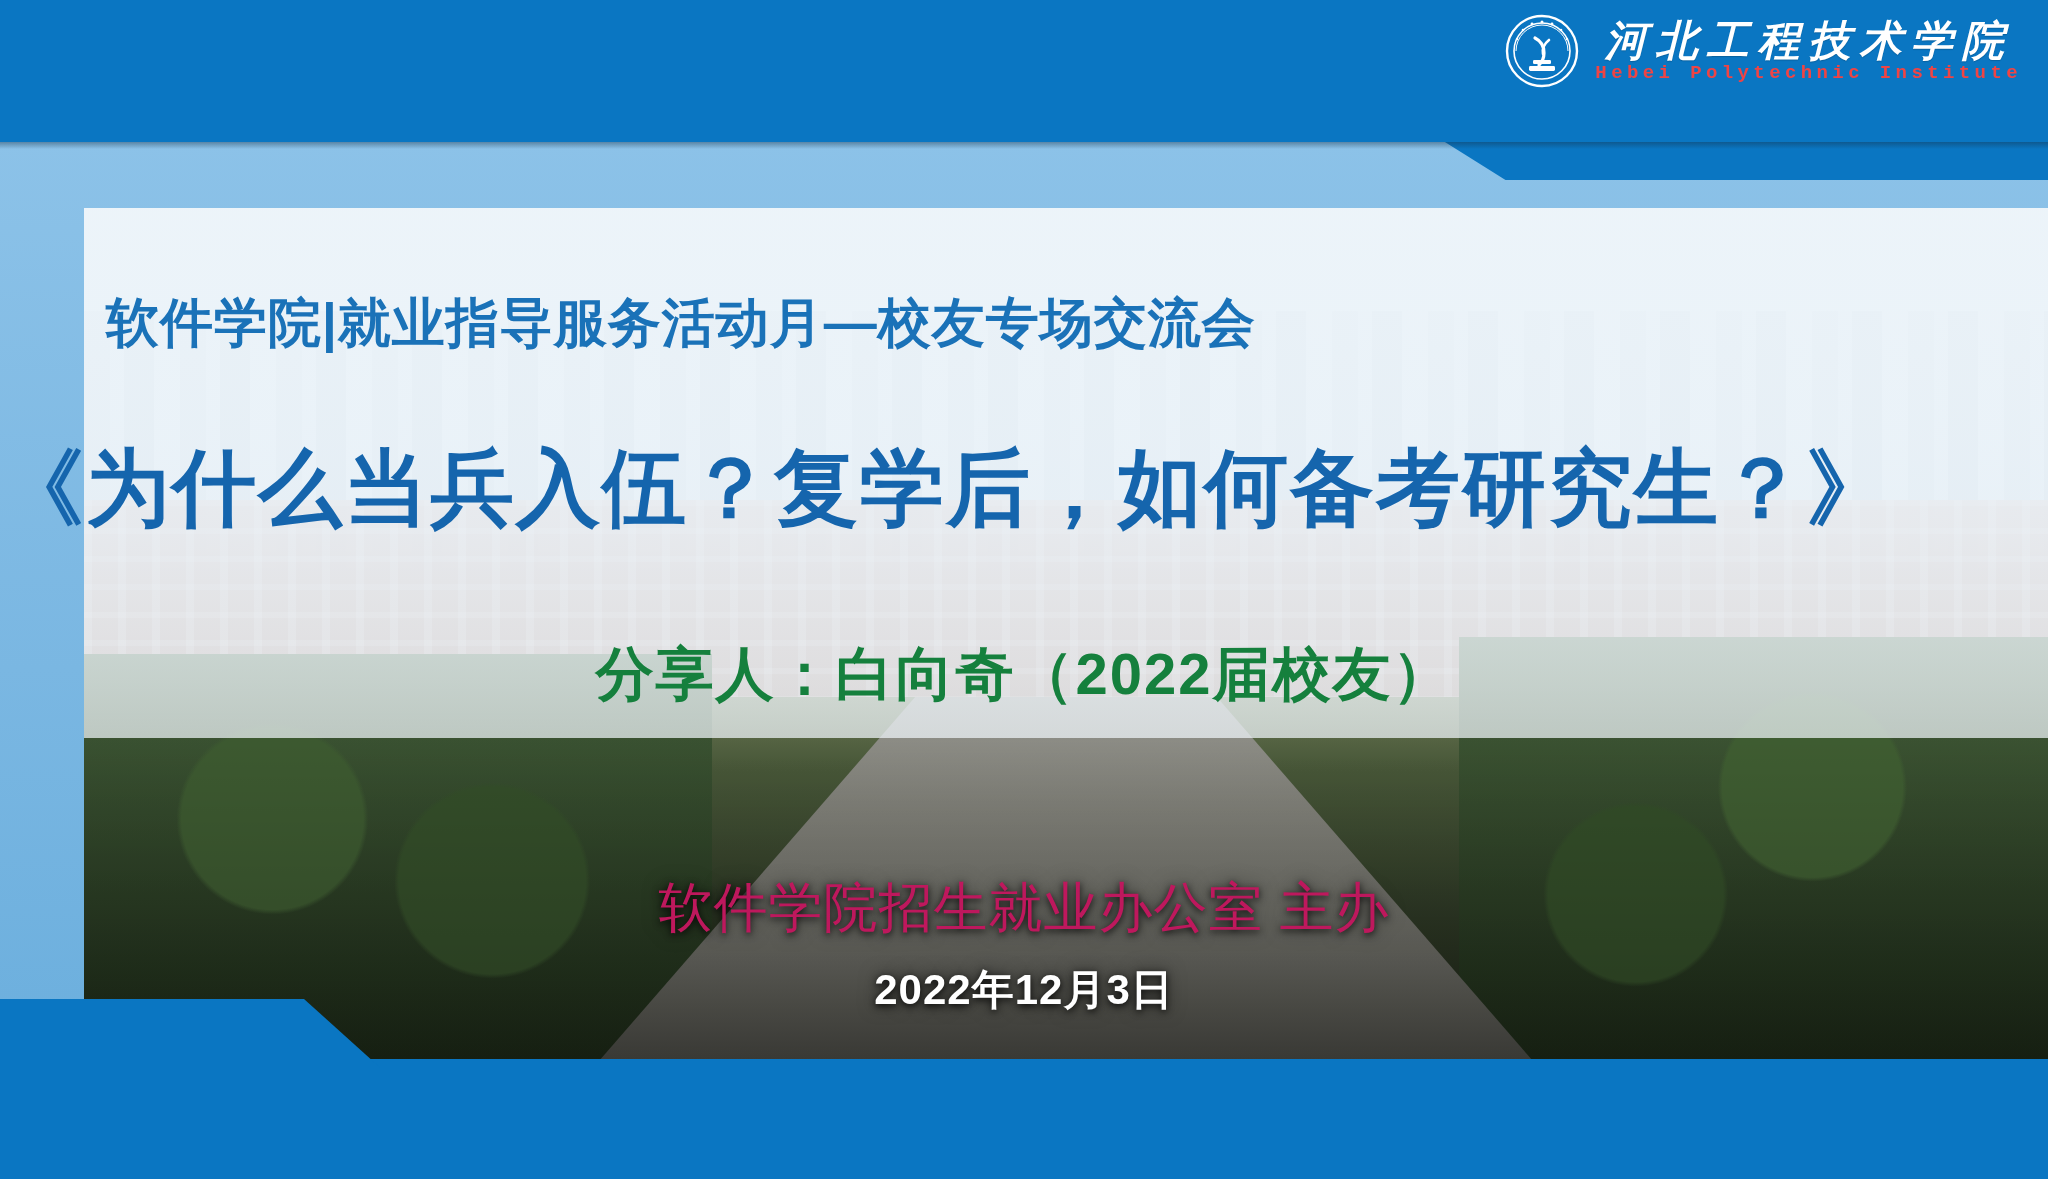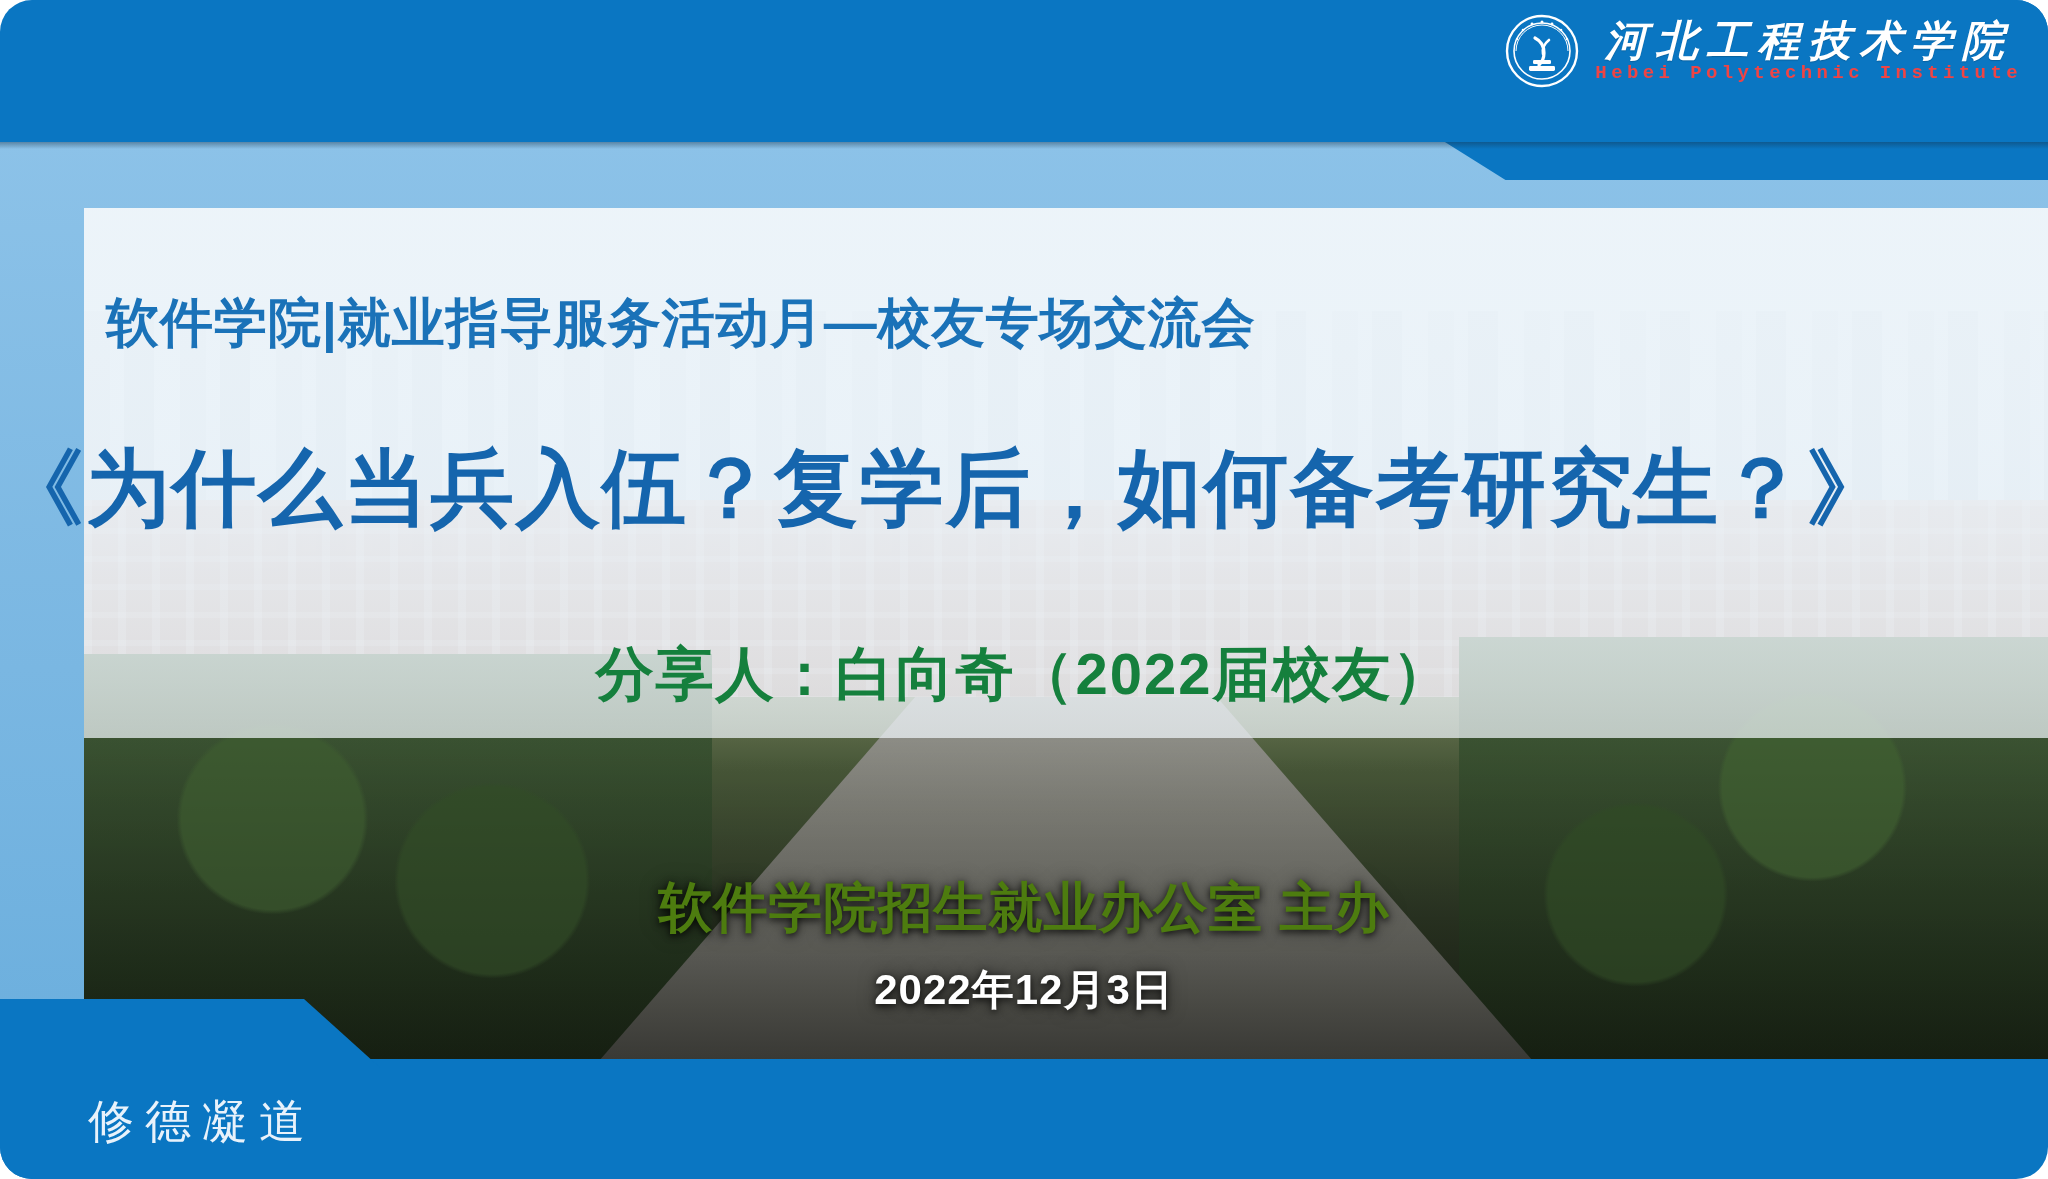--- a/index.html
+++ b/index.html
@@ -1,17 +1,17 @@
 <!DOCTYPE html>
 <html><head>
 <meta charset="utf-8">
 <style>
   html,body{margin:0;padding:0;background:#fff;}
   body{font-family:"Liberation Sans","DejaVu Sans",sans-serif;}
-  #slide{position:relative;width:2048px;height:1179px;overflow:hidden;background:#ffffff;border-radius:32px;}
+  #slide{position:relative;width:2048px;height:1179px;overflow:hidden;background:#ffffff;}
 
   
   .frame{position:absolute;left:0;top:140px;width:2048px;height:960px;
          background:linear-gradient(180deg,#8cc2e8 0%,#7ab7e2 55%,#6aaedd 100%);}
 
   
   .header{position:absolute;left:0;top:0;width:2048px;height:142px;background:#0a76c2;}
   .header-notch{position:absolute;right:0;top:0;width:700px;height:180px;background:#0a76c2;
      -webkit-clip-path:polygon(100% 0,100% 100%,22.5% 100%,13.5% 78%,0 78%,0 0);
              clip-path:polygon(100% 0,100% 100%,22.5% 100%,13.5% 78%,0 78%,0 0);}
@@ -66,21 +66,21 @@
                                     rgba(240,246,250,.72) 100%);}
 
   
   .line-sub{position:absolute;left:106px;top:288px;font-size:53px;font-weight:700;color:#1a72b8;
             letter-spacing:1px;white-space:nowrap;}
   .line-title{position:absolute;left:0;top:432px;width:2048px;text-align:left;
               font-size:84px;font-weight:700;color:#1565ad;letter-spacing:2px;white-space:nowrap;}
   .line-speaker{position:absolute;left:0;top:636px;width:2048px;text-align:center;
                 font-size:58px;font-weight:700;color:#15803d;letter-spacing:2px;white-space:nowrap;}
   .line-org{position:absolute;left:0;top:872px;width:2048px;text-align:center;
-            font-size:54px;font-weight:700;color:#4d7c0f;letter-spacing:1px;white-space:nowrap;
+            font-size:54px;font-weight:400;color:#be185d;letter-spacing:1px;white-space:nowrap;
             text-shadow:0 2px 7px rgba(0,0,0,.85),0 0 18px rgba(0,0,0,.55);}
   .line-date{position:absolute;left:0;top:962px;width:2048px;text-align:center;
              font-size:42px;font-weight:700;color:#ffffff;letter-spacing:1px;white-space:nowrap;
              text-shadow:0 2px 7px rgba(0,0,0,.85),0 0 18px rgba(0,0,0,.55);}
 
   
   .footer{position:absolute;left:0;bottom:0;width:2048px;height:120px;background:#0a76c2;}
   .footer-rise{position:absolute;left:0;bottom:0;width:380px;height:180px;background:#0a76c2;
      -webkit-clip-path:polygon(0 0,80% 0,100% 38%,100% 100%,0 100%);
              clip-path:polygon(0 0,80% 0,100% 38%,100% 100%,0 100%);}
@@ -139,15 +139,14 @@
   </div>
 
   <div class="line-sub">软件学院|就业指导服务活动月—校友专场交流会</div>
   <div class="line-title">《为什么当兵入伍？复学后，如何备考研究生？》</div>
   <div class="line-speaker">分享人：白向奇（2022届校友）</div>
   <div class="line-org">软件学院招生就业办公室 主办</div>
   <div class="line-date">2022年12月3日</div>
 
   <div class="footer"></div>
   <div class="footer-rise"></div>
-  <div class="motto">修德凝道</div>
 
 </div>
 
 </body></html>

